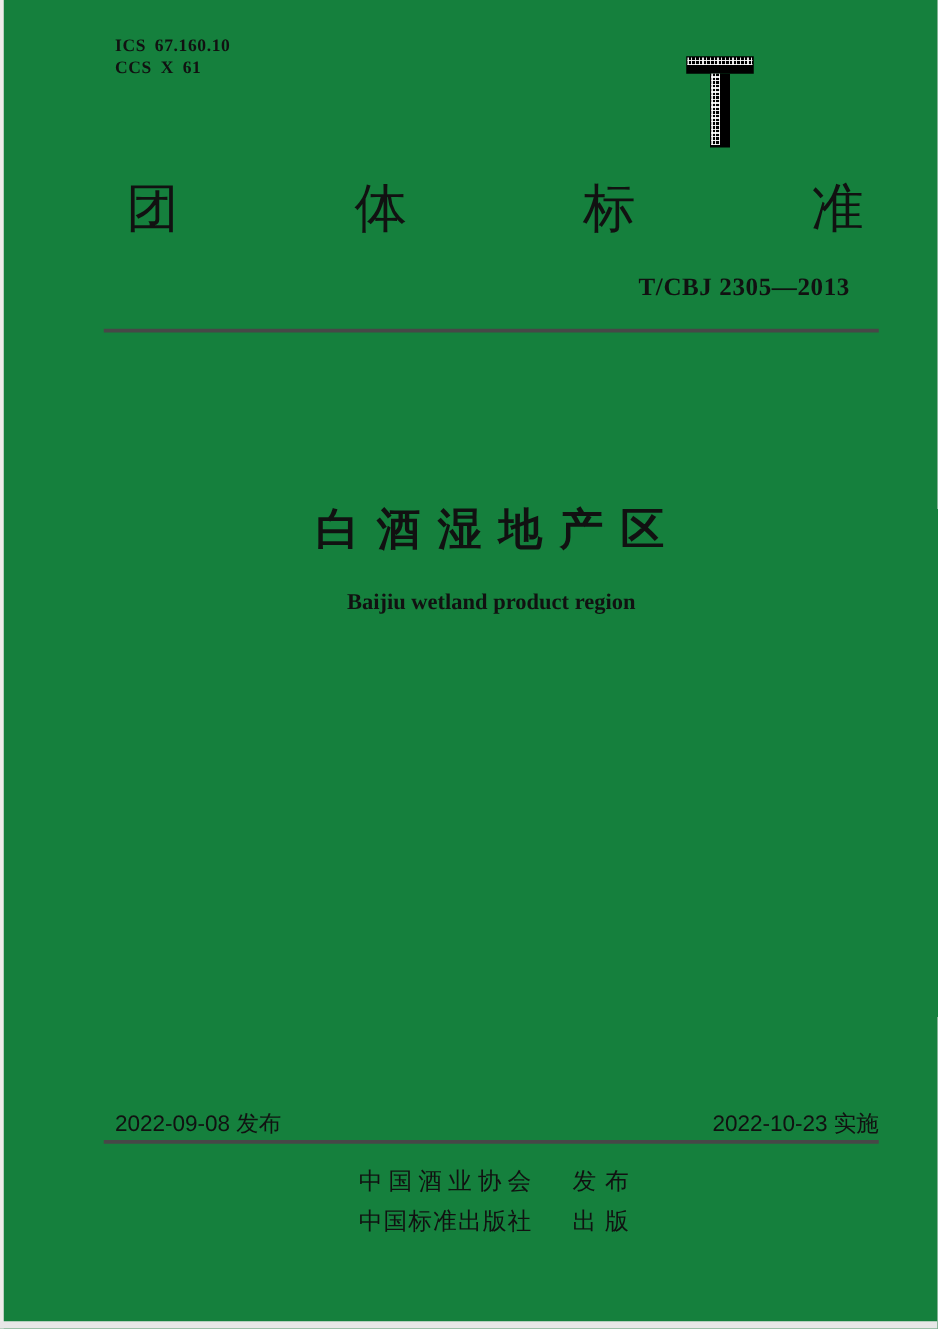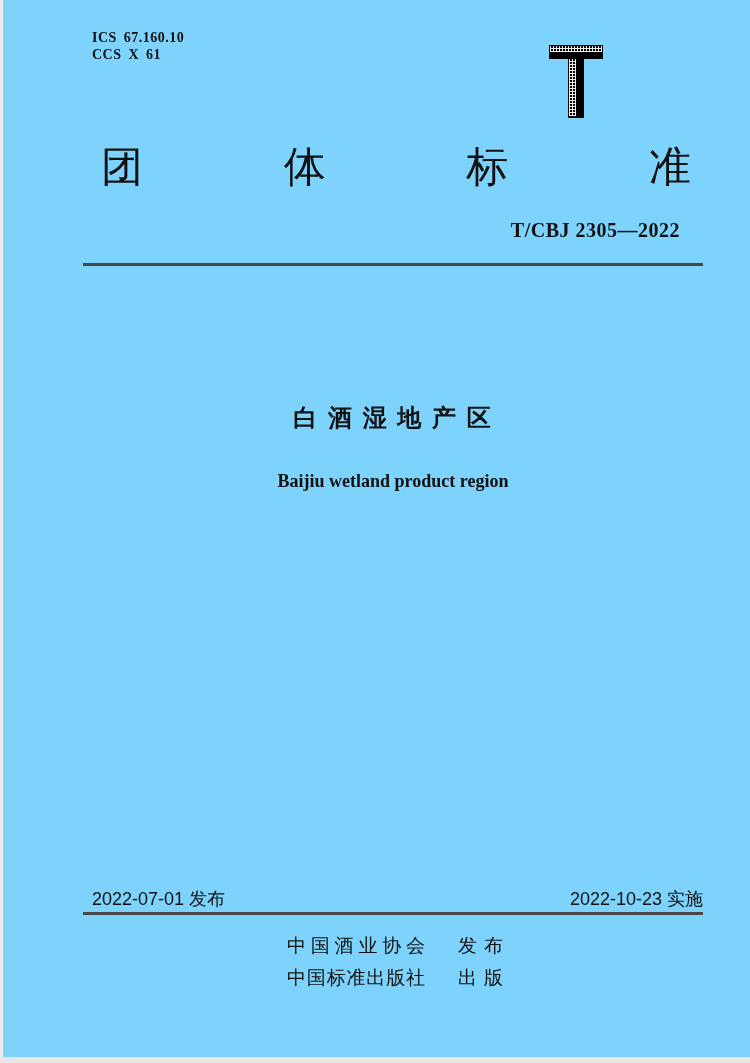--- a/index.html
+++ b/index.html
@@ -1,20 +1,20 @@
 <!DOCTYPE html>
 <html><head>
 <meta charset="utf-8">
 <style>
   html,body{margin:0;padding:0;background:#d9d9d9;}
   .page{
     position:relative;
     width:750px;height:1063px;
     margin:0 auto;
-    background:#7dd3fc;
+    background:#15803d;
     overflow:hidden;
     font-family:"Liberation Sans", sans-serif;
     color:#111;
   }
   
   .edge-left{position:absolute;left:0;top:0;bottom:0;width:3px;background:#edecea;}
   .edge-bottom{position:absolute;left:0;right:0;bottom:0;height:6px;background:#e7e7e7;}
 
   
   .ics-block{
@@ -56,21 +56,21 @@
     font-weight:bold;font-size:20px;letter-spacing:.5px;
   }
 
   .rule{position:absolute;left:83px;width:620px;height:3px;background:#474747;}
   .rule-top{top:263px;}
   .rule-bottom{top:912px;}
 
   .title-zh{
     position:absolute;left:83px;top:406px;width:620px;
     text-align:center;
-    font-size:24px;line-height:1;font-weight:bold;
+    font-size:35px;line-height:1;font-weight:bold;
     letter-spacing:2px;
   }
   .title-en{
     position:absolute;left:83px;top:471px;width:620px;
     text-align:center;
     font-family:Liberation Serif, serif;
     font-weight:bold;font-size:18px;
   }
 
   .dates-row{
@@ -110,29 +110,29 @@
     </div>
   </div>
 
   <div class="banner">
     <span>团</span>
     <span>体</span>
     <span>标</span>
     <span>准</span>
   </div>
 
-  <div class="std-number">T/CBJ 2305—2022</div>
+  <div class="std-number">T/CBJ 2305—2013</div>
 
   <div class="rule rule-top"></div>
 
   <div class="title-zh">白 酒 湿 地 产 区</div>
   <div class="title-en">Baijiu wetland product region</div>
 
   <div class="dates-row">
-    <span class="issue">2022-07-01 发布</span>
+    <span class="issue">2022-09-08 发布</span>
     <span>2022-10-23 实施</span>
   </div>
 
   <div class="rule rule-bottom"></div>
 
   <div class="publishers">
     <div class="pub-row">
       <span class="pub-name">
         <span>中</span>
         <span>国</span>

